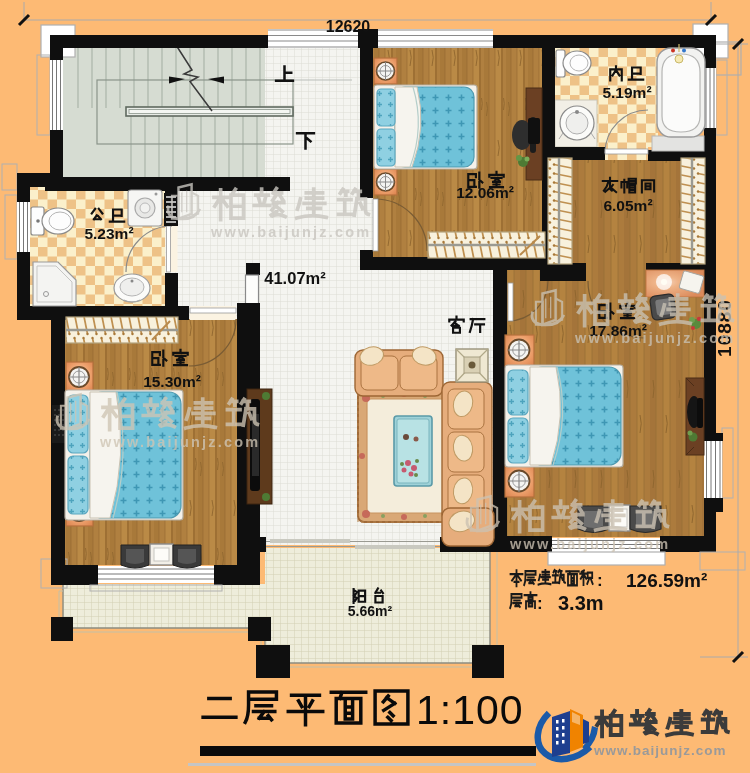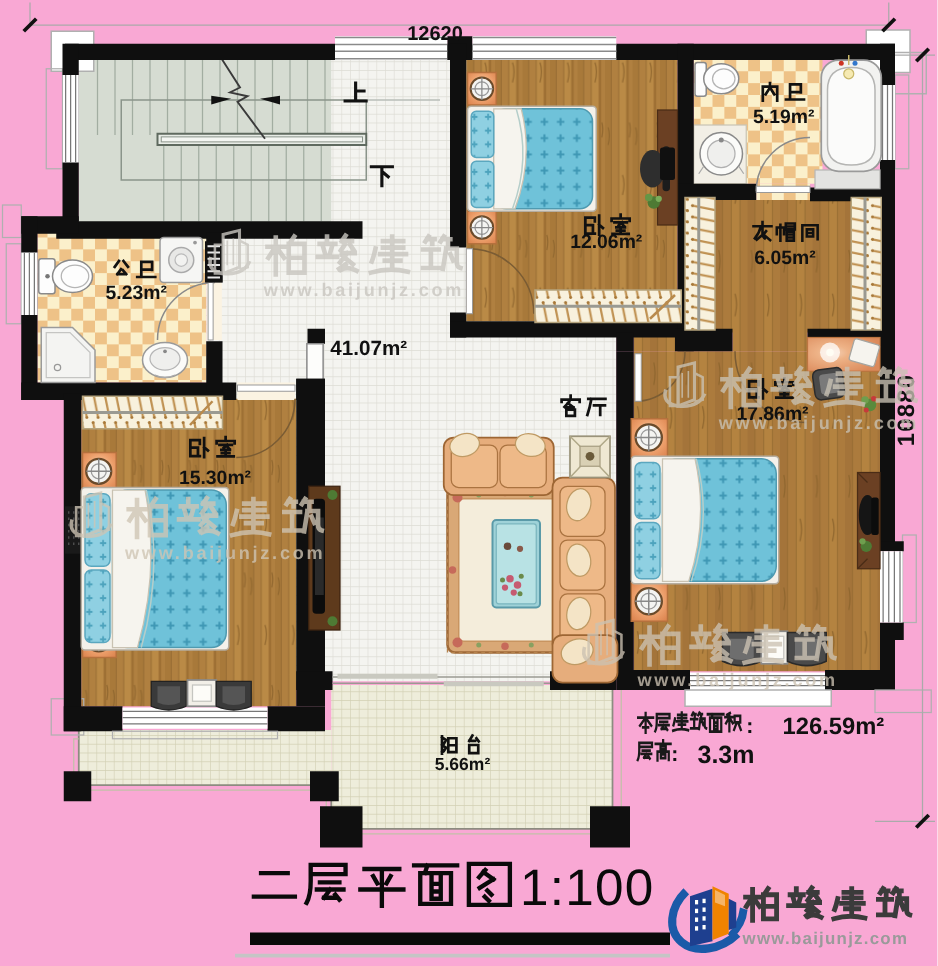--- a/index.html
+++ b/index.html
@@ -1,16 +1,16 @@
 <!DOCTYPE html>
 <html><head>
 <meta charset="utf-8">
 <style>
 html,body{margin:0;padding:0;background:#fff;}
-#page{position:relative;width:750px;height:773px;background:#f9a8d4;overflow:hidden;
+#page{position:relative;width:750px;height:773px;background:#fdba74;overflow:hidden;
 font-family:"Liberation Sans",sans-serif;}
 svg{position:absolute;left:0;top:0;}
 .num{font-family:"Liberation Sans",sans-serif;font-weight:bold;fill:#111;}
 </style>
 </head>
 <body>
 <div id="page">
 <svg width="750" height="773" viewBox="0 0 750 773">
 <defs>
 

